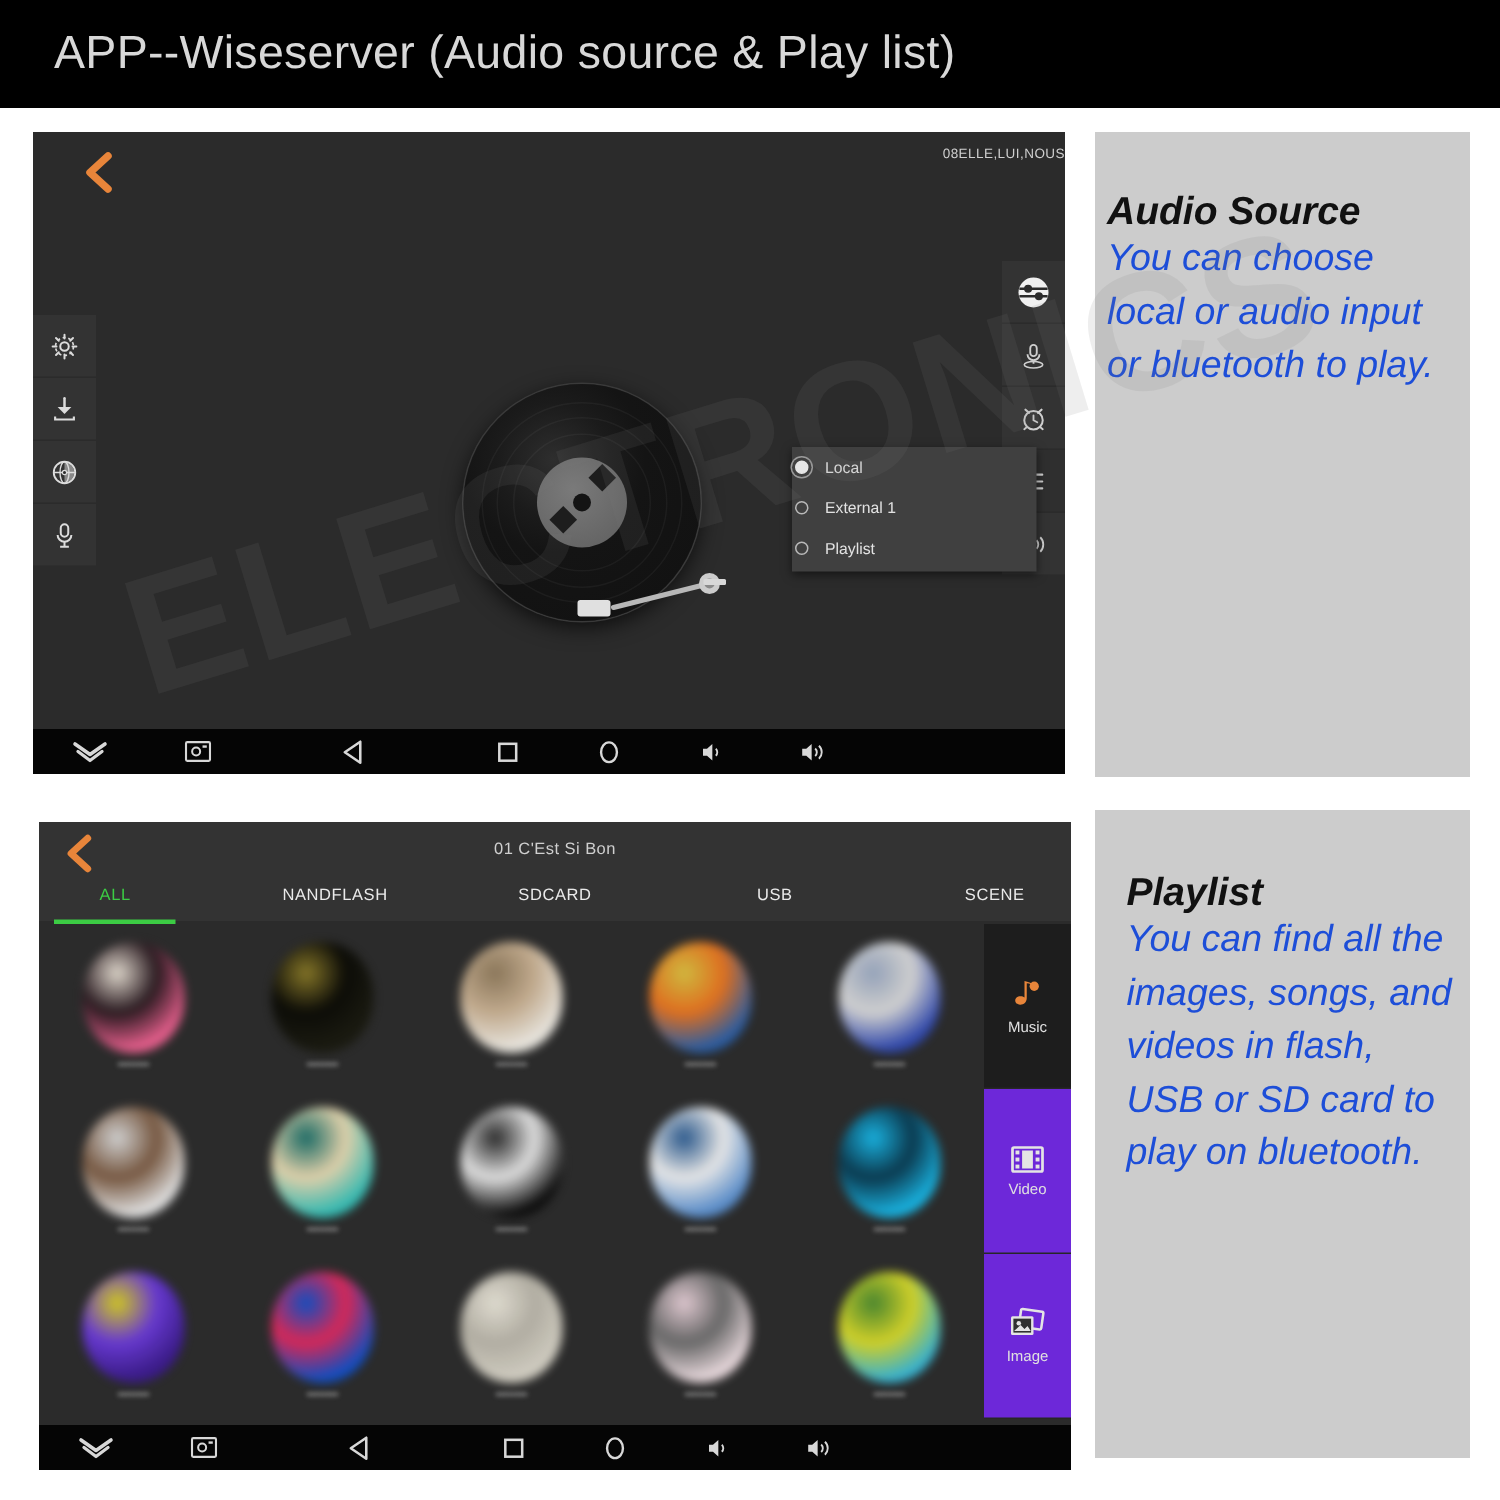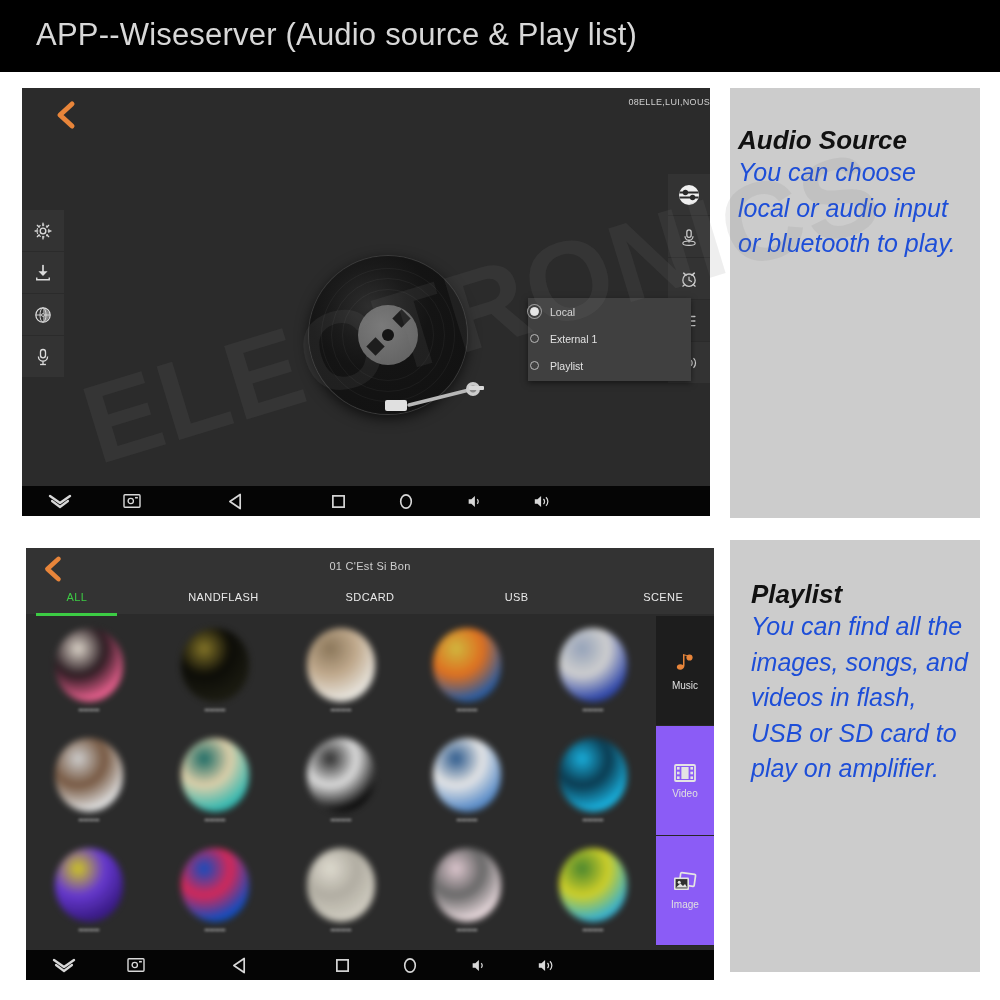--- a/index.html
+++ b/index.html
@@ -152,21 +152,21 @@
     filter: blur(3.2px); opacity: .95;
   }
   .cover-lab {
     margin-top: 3px; font-size: 7.5px; color: #cacaca; filter: blur(1.6px);
     max-width: 100px; text-align:center; white-space: nowrap; overflow: hidden;
   }
 
   .media-rail { position: absolute; right: 0; top: 68px; width: 58px; height: 330px; }
   .media-cell {
     height: 110px; display:flex; flex-direction: column; align-items:center; justify-content:center;
-    background: #8b5cf6; border-bottom: 1px solid #272727; cursor: pointer;
+    background: #6d28d9; border-bottom: 1px solid #272727; cursor: pointer;
   }
   .media-cell.active { background: #1d1d1d; }
   .media-lab { font-size: 10px; color: #e0e0e0; margin-top: 4px; }
 
   
   .panel {
     position: absolute; background: #cccccc; font-style: italic;
   }
   #panel-audio { left: 730px; top: 88px; width: 250px; height: 430px; }
   #panel-list  { left: 730px; top: 540px; width: 250px; height: 432px; }
@@ -536,17 +536,17 @@
   <div class="panel" id="panel-audio">
     <div class="inner">
       <h3>Audio Source</h3>
       <p>You can choose local or audio input or bluetooth to play.</p>
     </div>
   </div>
 
   <div class="panel" id="panel-list">
     <div class="inner">
       <h3>Playlist</h3>
-      <p>You can find all the images, songs, and videos in flash, USB or SD card to play on amplifier.</p>
+      <p>You can find all the images, songs, and videos in flash, USB or SD card to play on bluetooth.</p>
     </div>
   </div>
 
 </div>
 
 </body></html>

